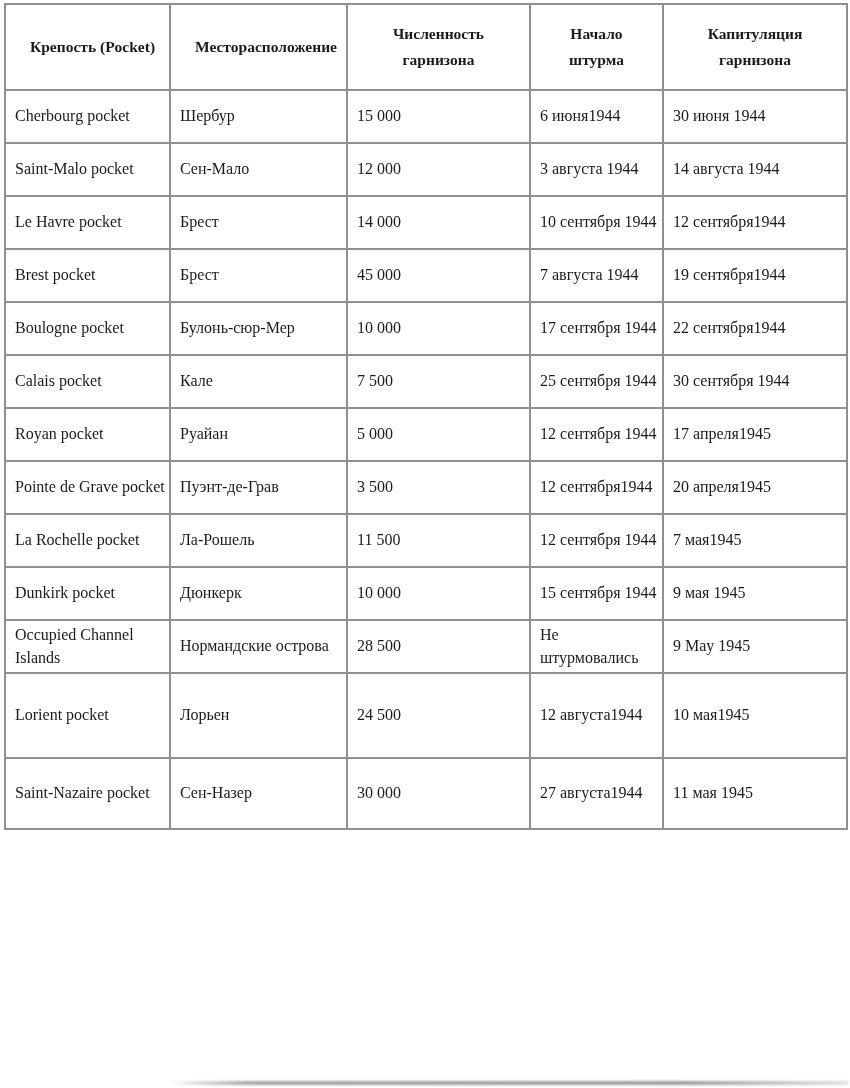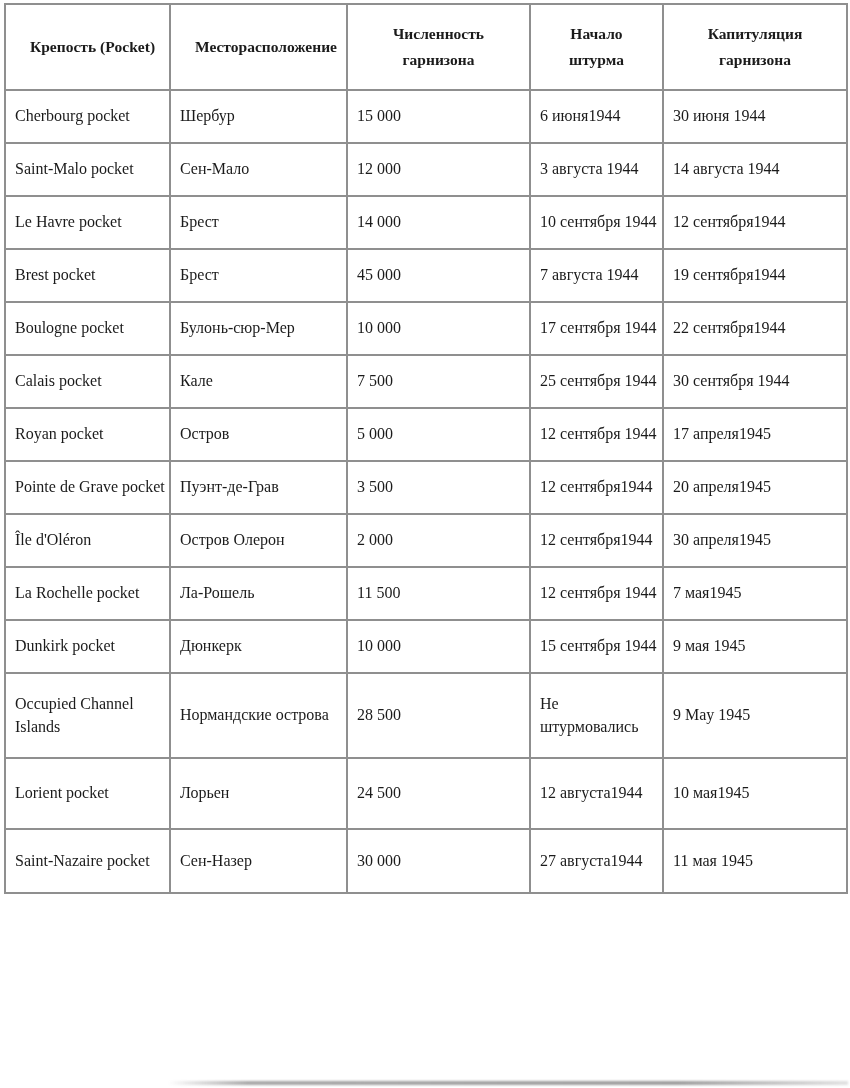--- a/index.html
+++ b/index.html
@@ -125,38 +125,31 @@
       </tr>
       <tr>
         <td>Calais pocket</td>
         <td>Кале</td>
         <td>7 500</td>
         <td>25 сентября 1944</td>
         <td>30 сентября 1944</td>
       </tr>
       <tr>
         <td>Royan pocket</td>
-        <td>Остров</td>
+        <td>Руайан</td>
         <td>5 000</td>
         <td>12 сентября 1944</td>
         <td>17 апреля1945</td>
       </tr>
       <tr>
         <td>Pointe de Grave pocket</td>
         <td>Пуэнт-де-Грав</td>
         <td>3 500</td>
         <td>12 сентября1944</td>
         <td>20 апреля1945</td>
-      </tr>
-      <tr>
-        <td>Île d'Oléron</td>
-        <td>Остров Олерон</td>
-        <td>2 000</td>
-        <td>12 сентября1944</td>
-        <td>30 апреля1945</td>
       </tr>
       <tr>
         <td>La Rochelle pocket</td>
         <td>Ла-Рошель</td>
         <td>11 500</td>
         <td>12 сентября 1944</td>
         <td>7 мая1945</td>
       </tr>
       <tr>
         <td>Dunkirk pocket</td>

